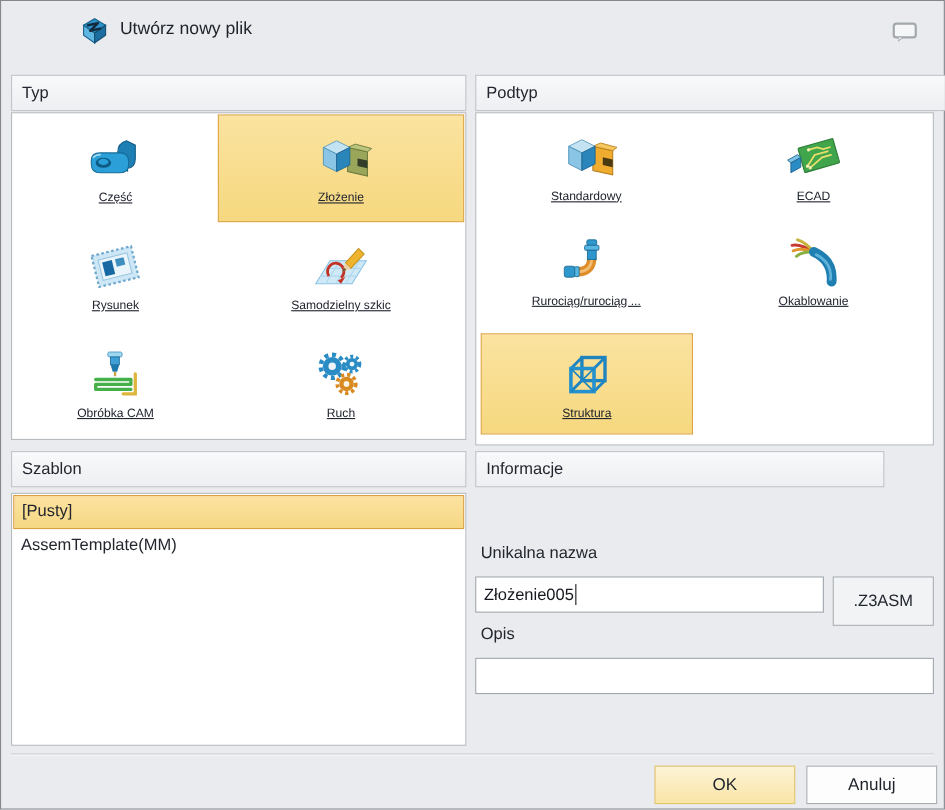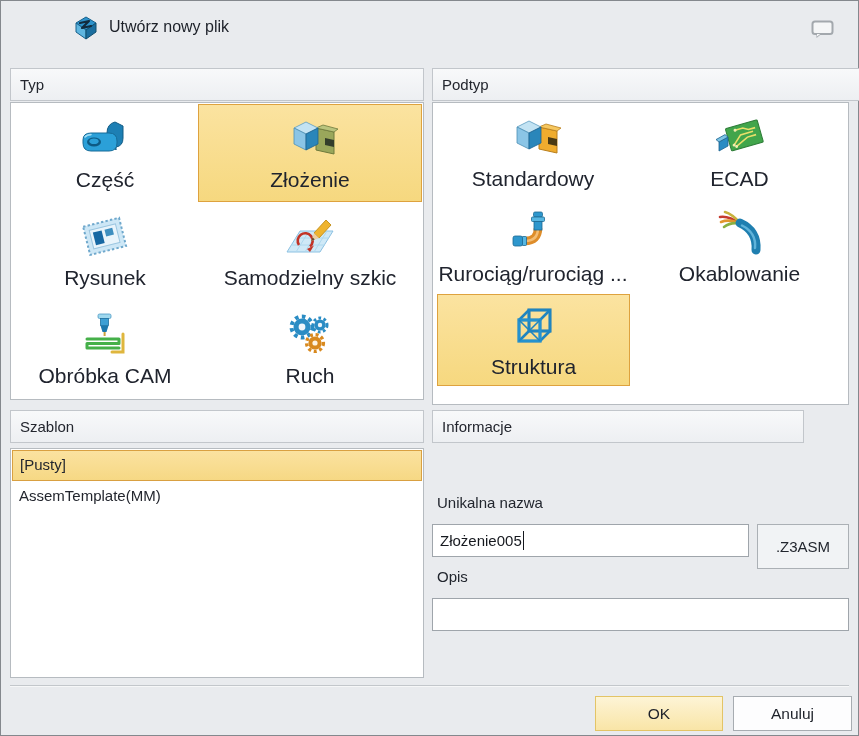--- a/index.html
+++ b/index.html
@@ -50,23 +50,23 @@
   #info-header    { left:432px; top:410px; width:372px; }
   
   .tile {
     display:flex; flex-direction:column; align-items:center; justify-content:center;
     gap:6px; border:1px solid transparent; padding-top:2px; cursor:default;
   }
   .tile.selected {
     background: linear-gradient(#fbe3a0, #f6d87f);
     border:1px solid #dea23e;
   }
-  .tile .label { font-size:21px; color:#20242e; white-space:nowrap; }
+  .tile .label { font-size:11px; color:#20242e; white-space:nowrap;text-decoration:underline; }
   .tile svg { display:block; }
-  .struct-cell { display:flex; align-items:flex-start; }
+  .struct-cell { display:flex; align-items:center; }
   .struct-cell .tile { width:100%; height:92px; margin:0 2px 0 3px; }
   
   .list-item {
     height:31px; line-height:30px; padding-left:7px; font-size:15px; color:#23262e; cursor:default;
   }
   .list-item.selected {
     background: linear-gradient(#fbe2a0, #f6d884);
     border:1px solid #d9a041;
     line-height:28px;
   }

